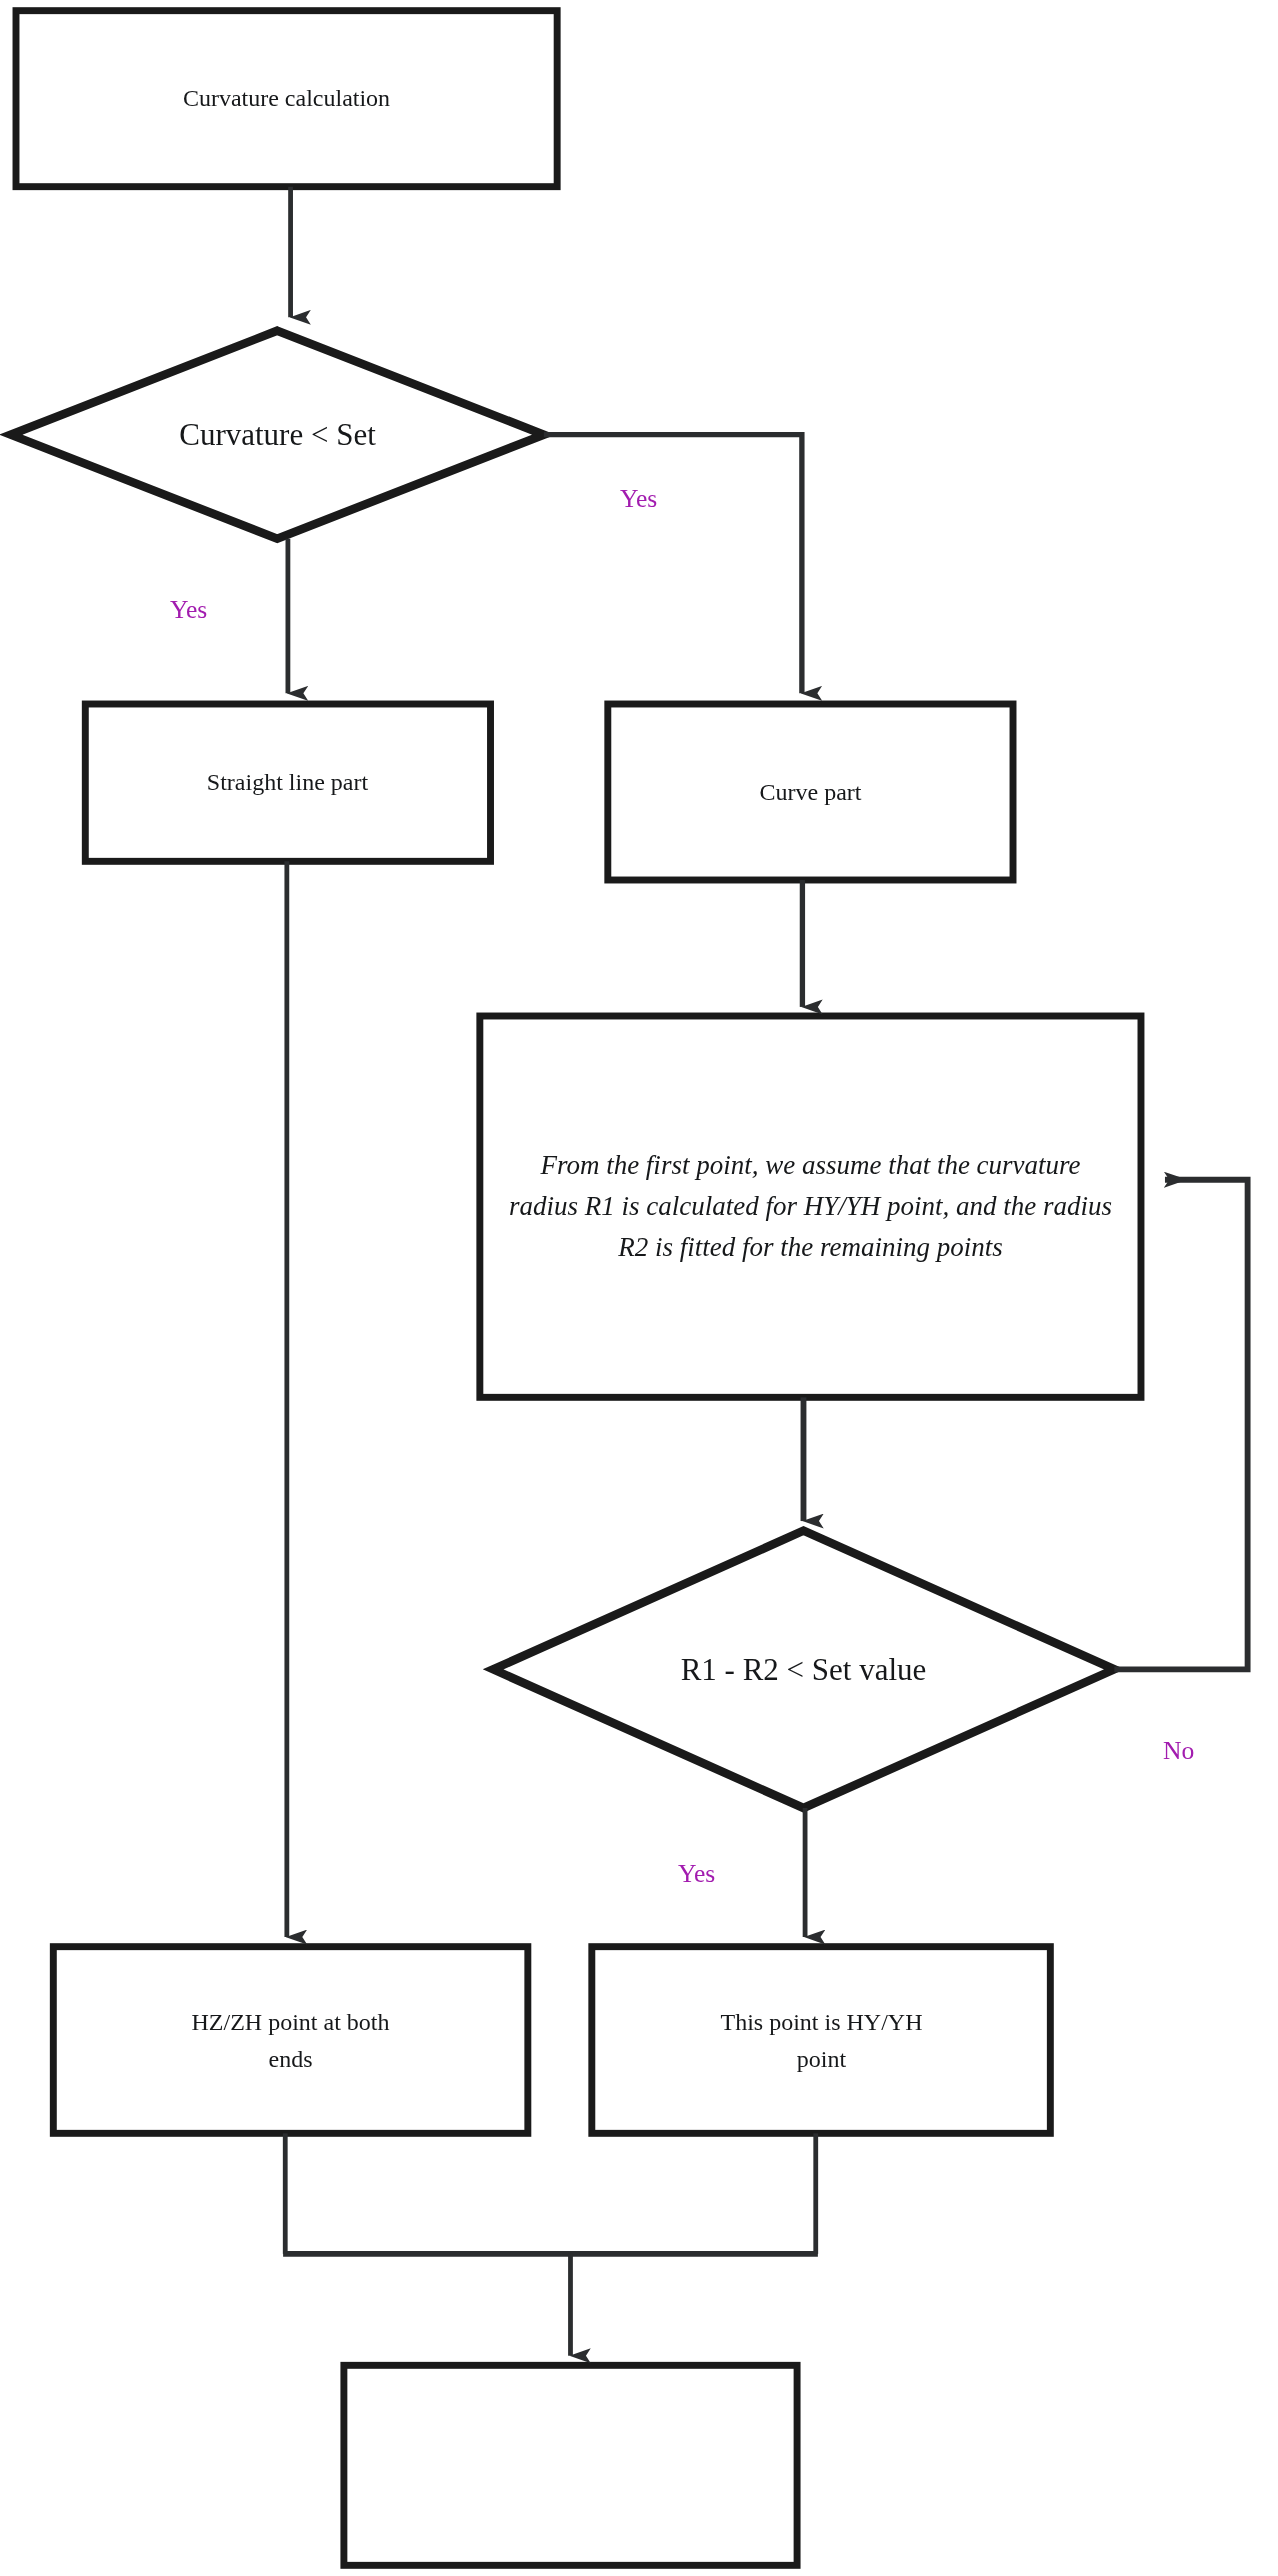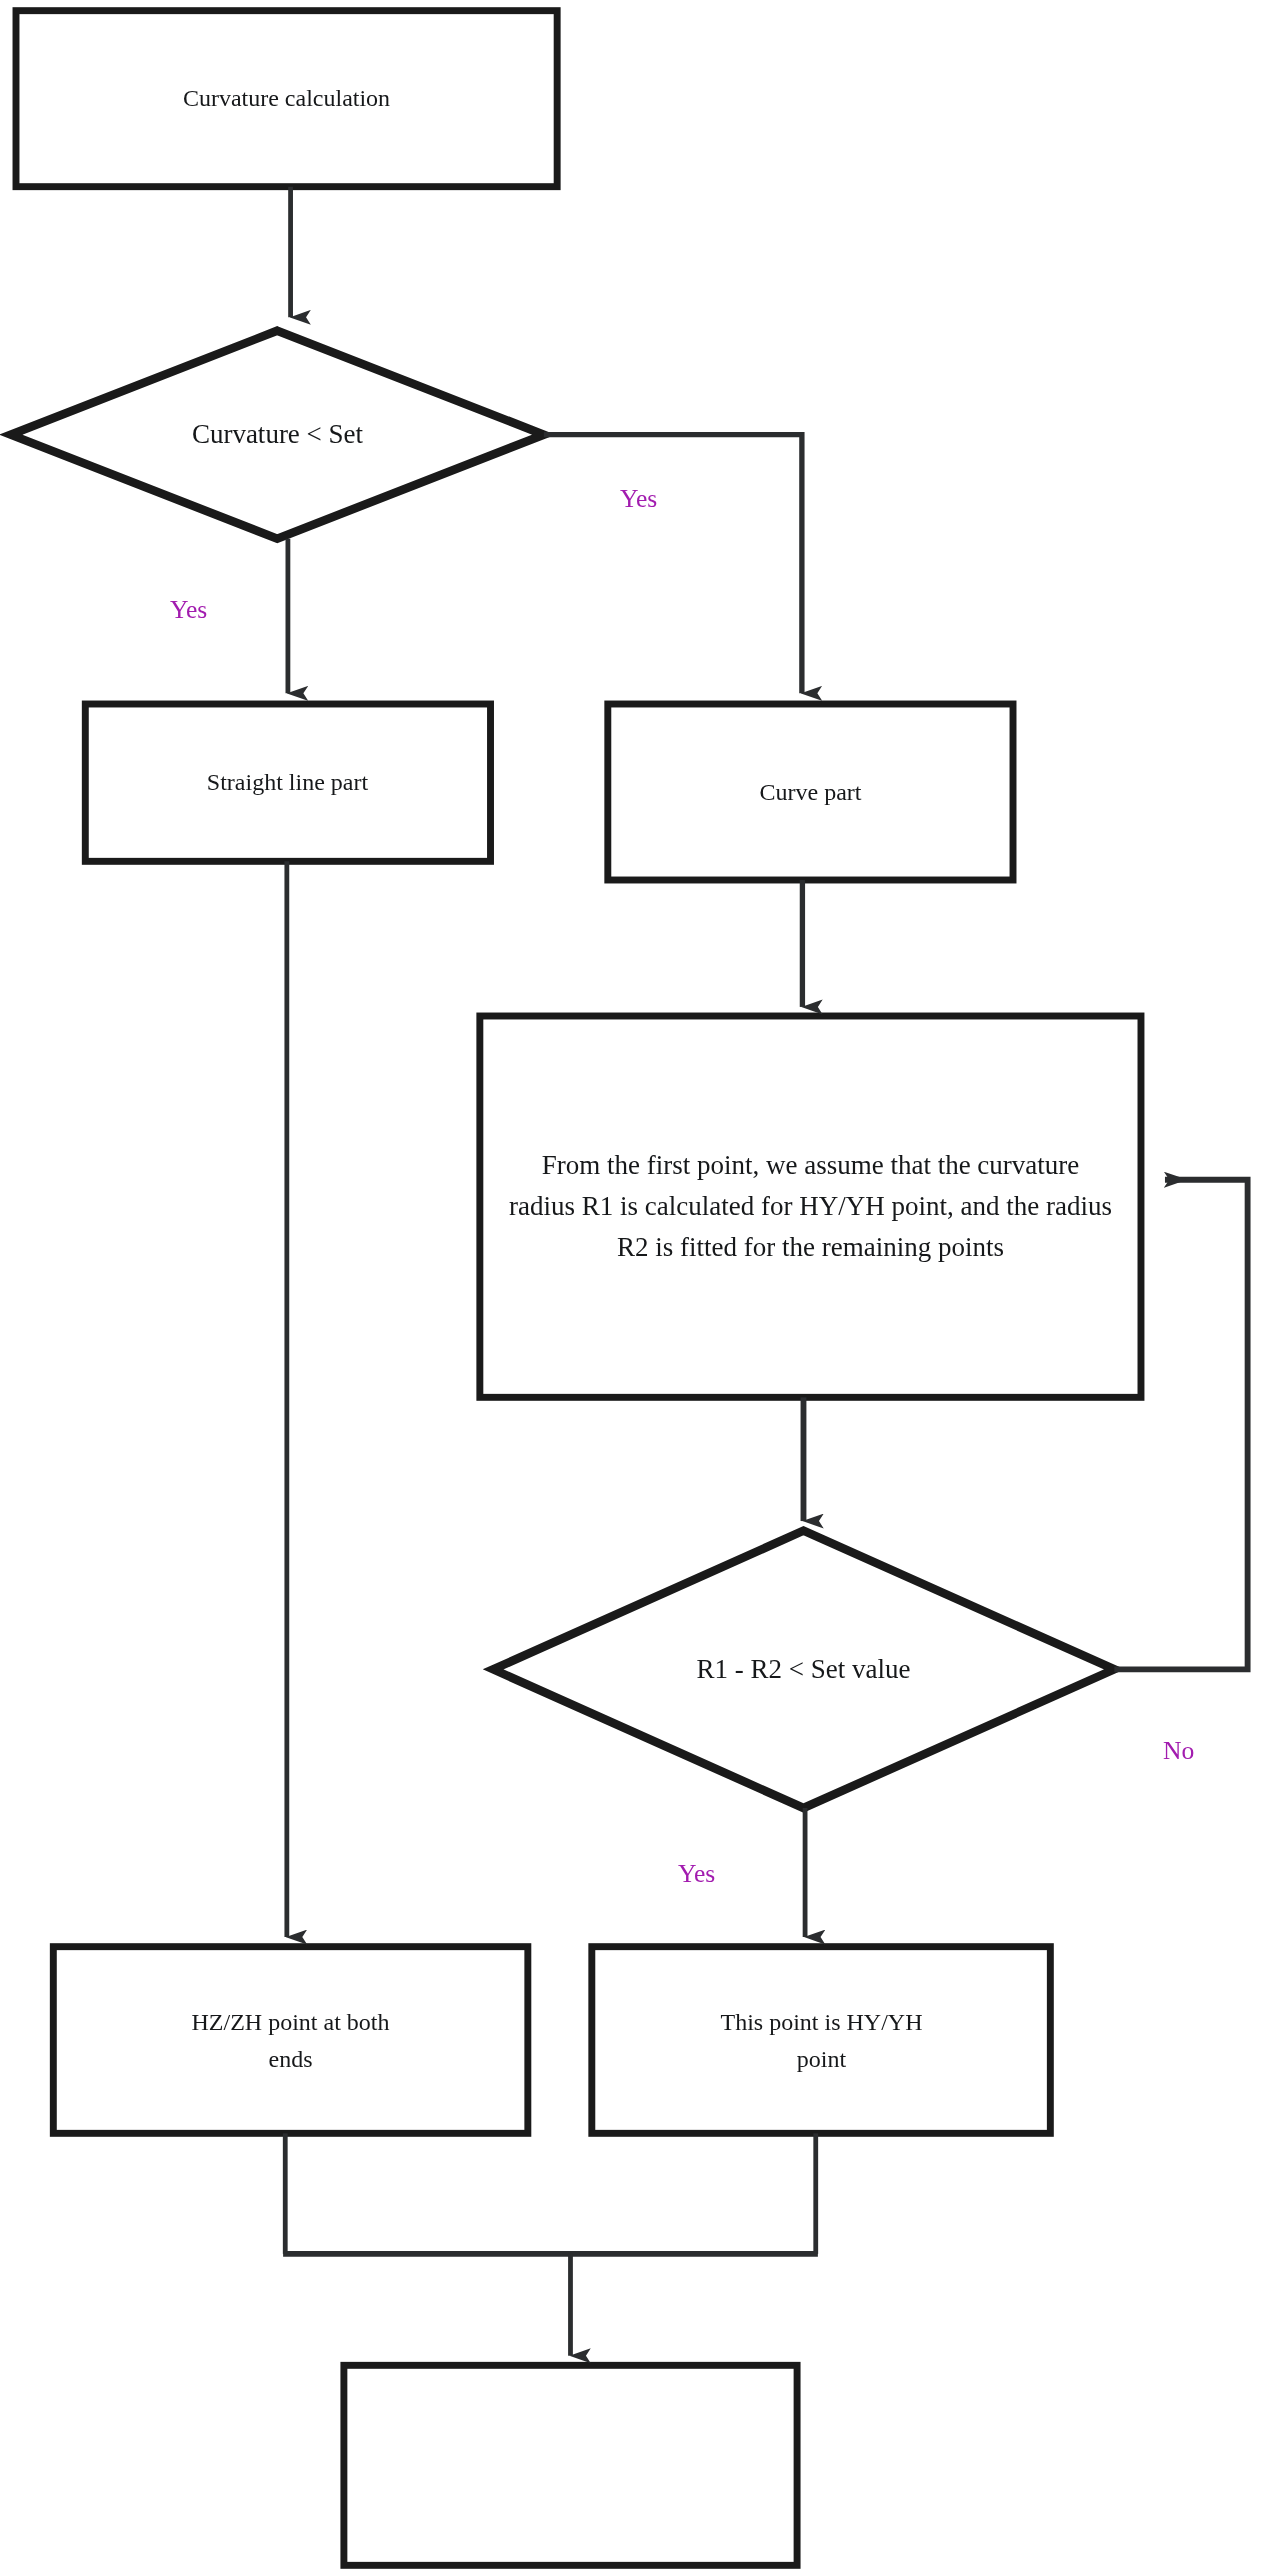--- a/index.html
+++ b/index.html
@@ -41,22 +41,22 @@
   }
   .edge-label {
     position: absolute;
     color: #a21caf;
     font-family: "Liberation Serif", "DejaVu Serif", serif;
     font-size: 25.6px;
     line-height: 1;
     white-space: nowrap;
   }
   .t-process { font-size: 24px; }
-  .t-decision { font-size: 27px; }
-  .t-big { font-size: 27px; }
+  .t-decision { font-size: 31px; }
+  .t-big { font-size: 27px; font-style: italic; }
 </style>
 </head>
 <body>
 
 <div id="flowchart-root">
 
   <svg class="fc-canvas" viewBox="0 0 2397 4830" preserveAspectRatio="none">
     <defs>
       <marker id="arrowThin" markerWidth="30" markerHeight="40" refX="14" refY="38" orient="auto" markerUnits="userSpaceOnUse">
         <path d="M0,0 L14,40 L28,0 L14,9 Z" fill="#2b2d2f"></path>

